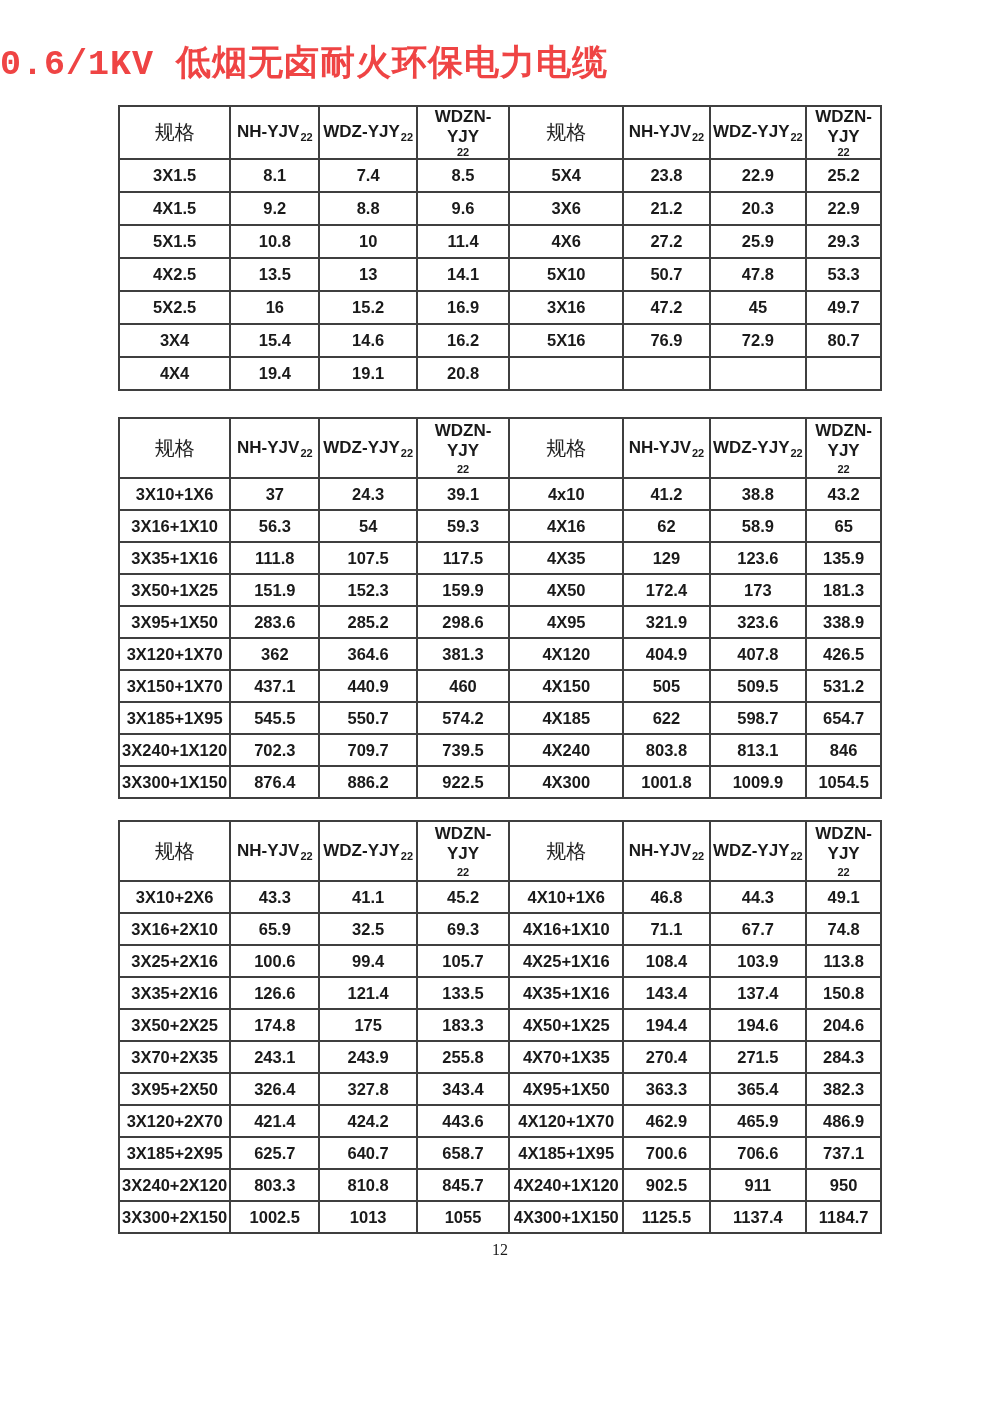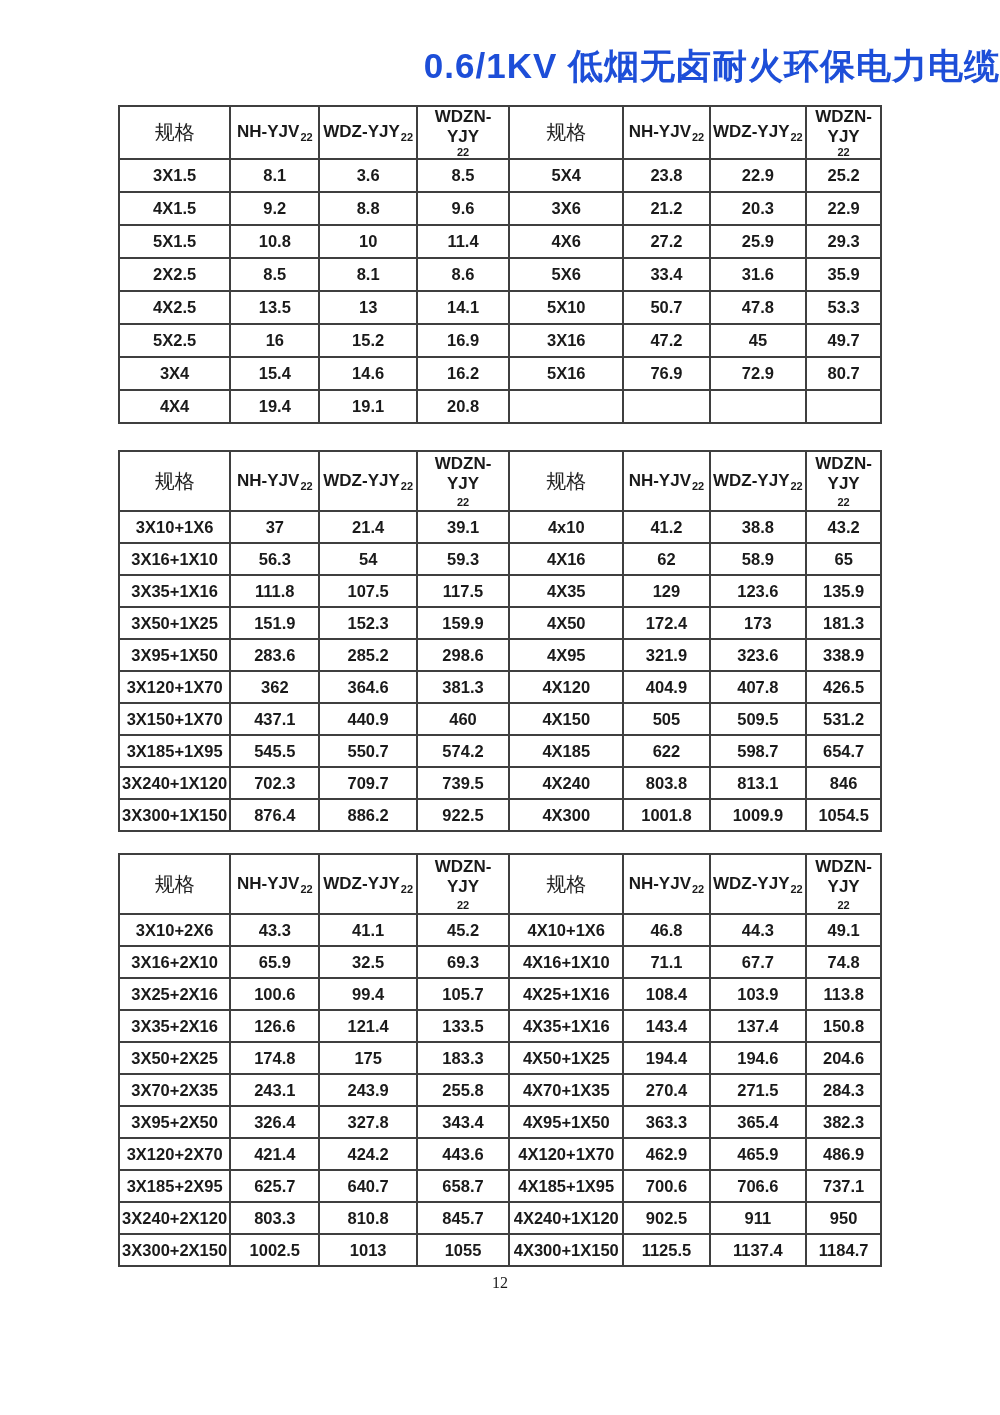--- a/index.html
+++ b/index.html
@@ -8,26 +8,26 @@
     width: 1000px;
     height: 1415px;
     background: #ffffff;
     box-sizing: border-box;
     padding-top: 42px;
     font-family: "Liberation Sans", sans-serif;
     overflow: hidden;
   }
   .title {
     margin: 0;
-    text-align: right;
-    font-family: Liberation Sans, sans-serif;
+    text-align: left;
+    font-family: Liberation Mono, monospace;
     font-weight: bold;
     font-size: 35px;
     line-height: 1.35;
-    color: #1d4ed8;
+    color: #ef4444;
     letter-spacing: 1px;
   }
   .tables {
     width: 764px;
     margin: 16px auto 0 auto;
   }
   table.spec-table {
     border-collapse: collapse;
     table-layout: fixed;
     width: 100%;
@@ -111,21 +111,21 @@
             <th class="spec">规格</th>
             <th><span>NH-YJV</span><span class="sub">22</span></th>
             <th><span>WDZ-YJY</span><span class="sub">22</span></th>
             <th><span>WDZN-YJY</span><span class="sub-line">22</span></th>
           </tr>
         </thead>
         <tbody>
           <tr>
             <td>3X1.5</td>
             <td>8.1</td>
-            <td>3.6</td>
+            <td>7.4</td>
             <td>8.5</td>
             <td>5X4</td>
             <td>23.8</td>
             <td>22.9</td>
             <td>25.2</td>
           </tr>
           <tr>
             <td>4X1.5</td>
             <td>9.2</td>
             <td>8.8</td>
@@ -137,30 +137,20 @@
           </tr>
           <tr>
             <td>5X1.5</td>
             <td>10.8</td>
             <td>10</td>
             <td>11.4</td>
             <td>4X6</td>
             <td>27.2</td>
             <td>25.9</td>
             <td>29.3</td>
-          </tr>
-          <tr>
-            <td>2X2.5</td>
-            <td>8.5</td>
-            <td>8.1</td>
-            <td>8.6</td>
-            <td>5X6</td>
-            <td>33.4</td>
-            <td>31.6</td>
-            <td>35.9</td>
           </tr>
           <tr>
             <td>4X2.5</td>
             <td>13.5</td>
             <td>13</td>
             <td>14.1</td>
             <td>5X10</td>
             <td>50.7</td>
             <td>47.8</td>
             <td>53.3</td>
@@ -217,21 +207,21 @@
             <th class="spec">规格</th>
             <th><span>NH-YJV</span><span class="sub">22</span></th>
             <th><span>WDZ-YJY</span><span class="sub">22</span></th>
             <th><span>WDZN-YJY</span><span class="sub-line">22</span></th>
           </tr>
         </thead>
         <tbody>
           <tr>
             <td>3X10+1X6</td>
             <td>37</td>
-            <td>21.4</td>
+            <td>24.3</td>
             <td>39.1</td>
             <td>4x10</td>
             <td>41.2</td>
             <td>38.8</td>
             <td>43.2</td>
           </tr>
           <tr>
             <td>3X16+1X10</td>
             <td>56.3</td>
             <td>54</td>

